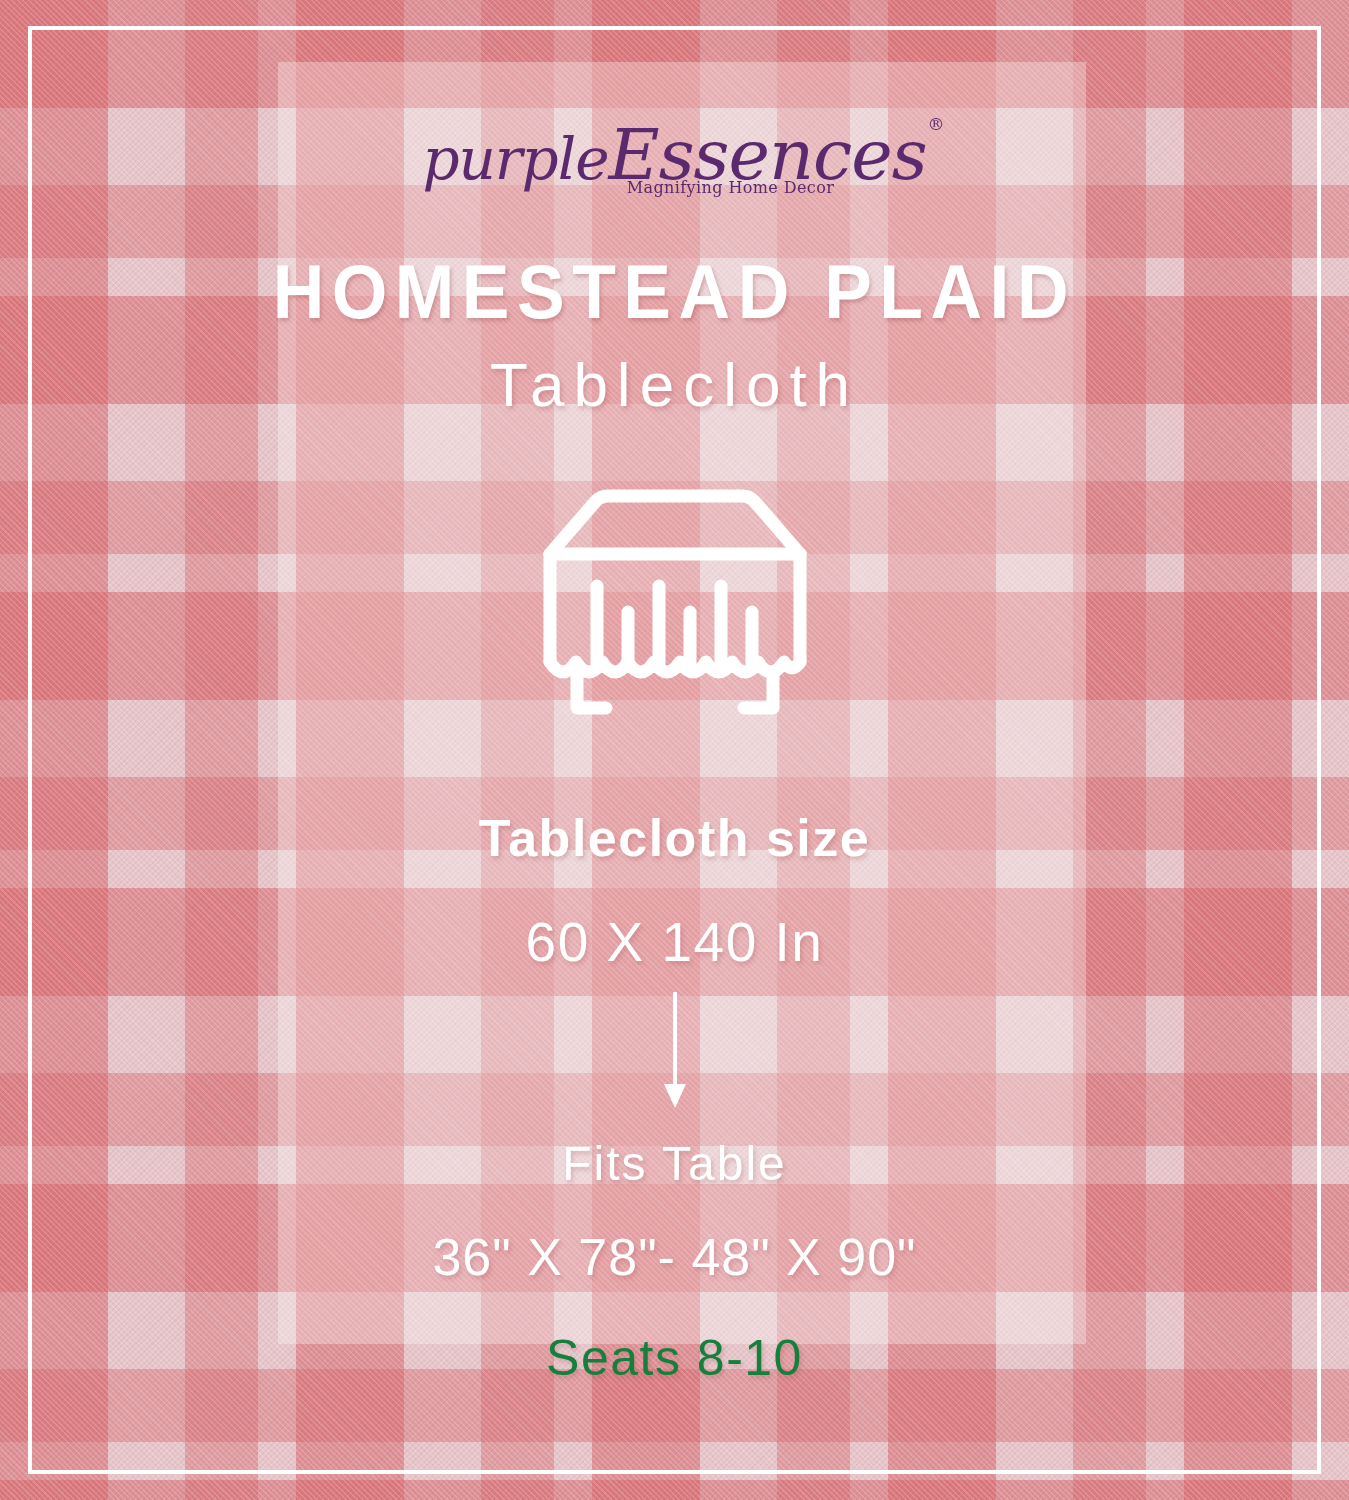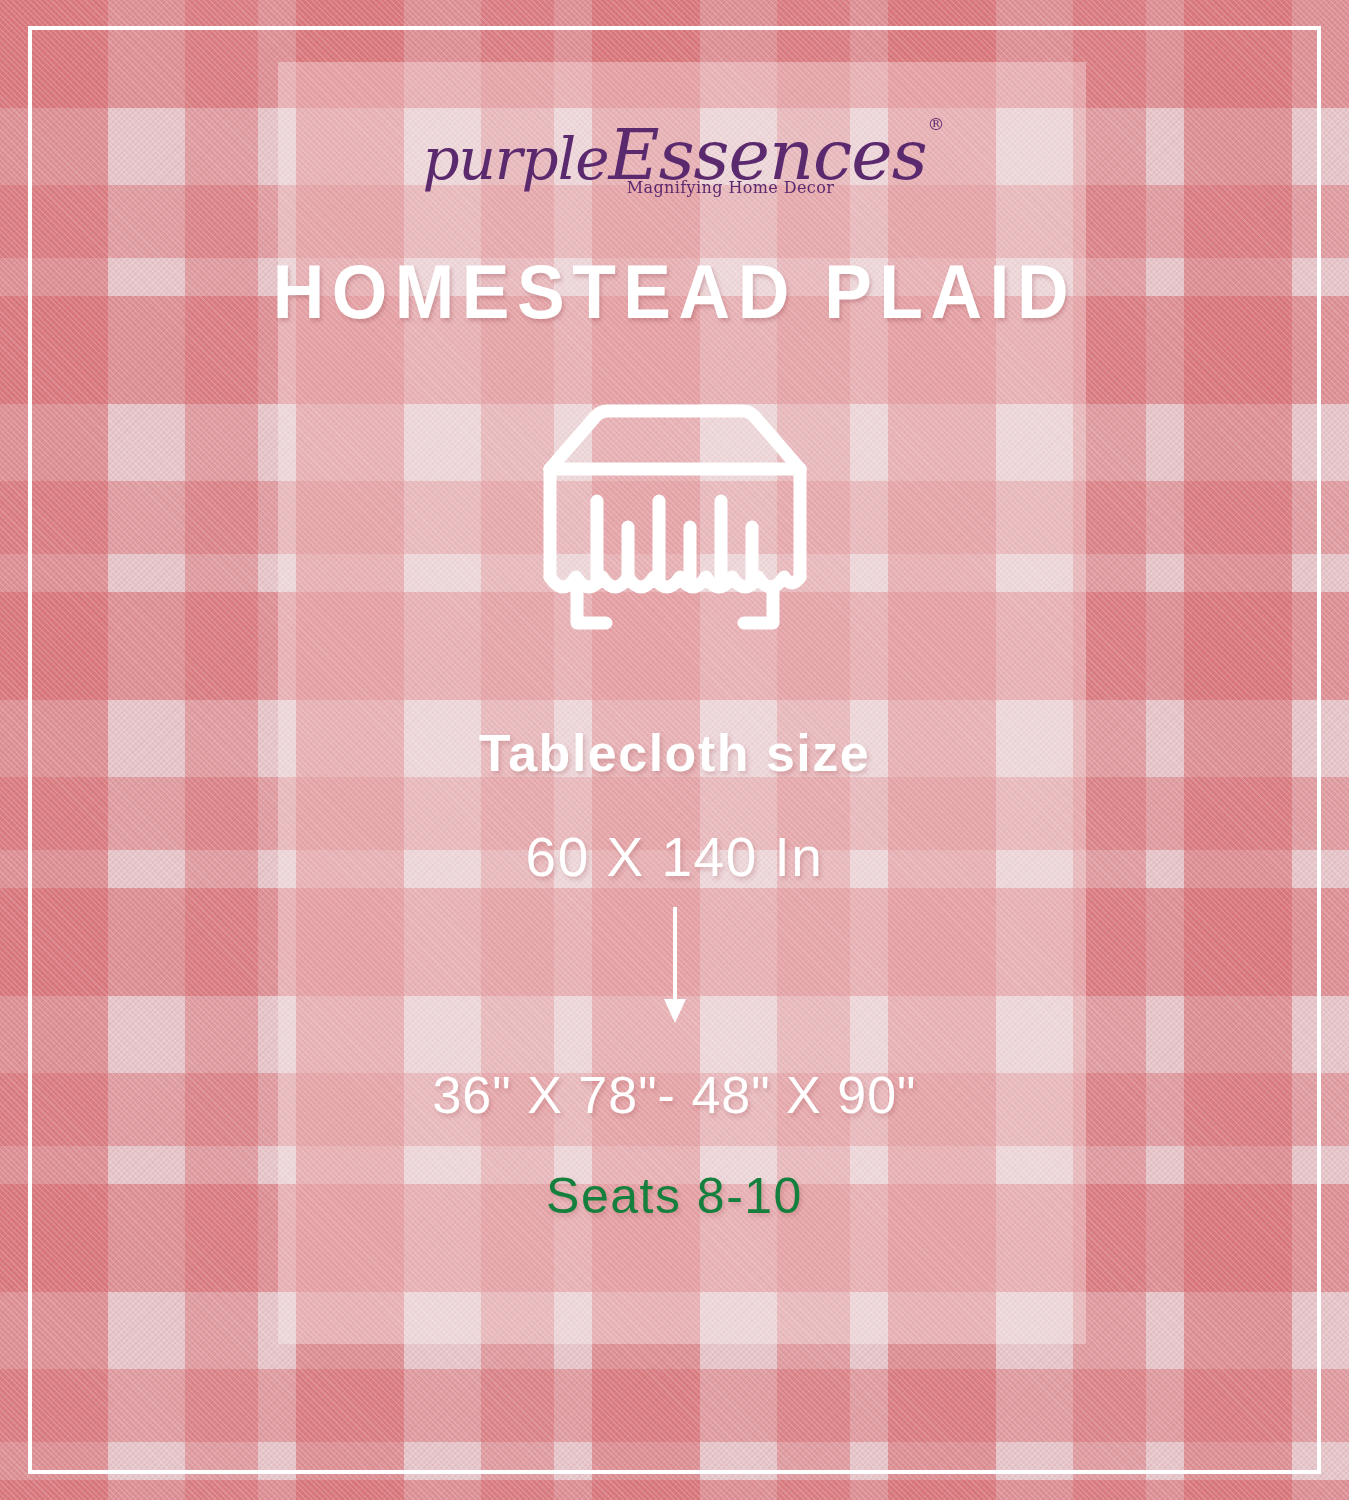--- a/index.html
+++ b/index.html
@@ -230,20 +230,21 @@
   <div class="frame"></div>
 
   <div class="content">
 
     <div class="logo-wrap">
       <div class="logo-mark"><span>purple</span><span class="cap">Essences</span><span class="logo-reg">®</span></div>
       <div class="logo-tag">Magnifying Home Decor</div>
     </div>
 
     <div class="title-main">HOMESTEAD PLAID</div>
+    <div class="title-sub">Tablecloth</div>
 
     <div class="icon-box">
       <svg width="310" height="232" viewBox="0 0 310 232" fill="none" stroke="#ffffff" stroke-width="13" stroke-linecap="round" stroke-linejoin="round" aria-hidden="true">
 
         <path d="M30 68 L75 16 Q80 10 88 10 L222 10 Q230 10 235 16 L280 68"></path>
 
         <line x1="30" y1="68" x2="280" y2="68"></line>
 
         <path d="M30 68 L30 176"></path>
         <path d="M280 68 L280 176"></path>
@@ -276,17 +277,18 @@
     <div class="size-heading">Tablecloth size</div>
     <div class="size-value">60 X 140 In</div>
 
     <div class="arrow-box">
       <svg width="34" height="118" viewBox="0 0 34 118" aria-hidden="true">
         <line x1="17" y1="0" x2="17" y2="96" stroke="#ffffff" stroke-width="4"></line>
         <path d="M17 116 L6 92 L28 92 Z" fill="#ffffff"></path>
       </svg>
     </div>
 
+    <div class="fits-label">Fits Table</div>
     <div class="fits-value">36" X 78"- 48" X 90"</div>
     <div class="seats-value">Seats 8-10</div>
 
   </div>
 </div>
 
 </body></html>

